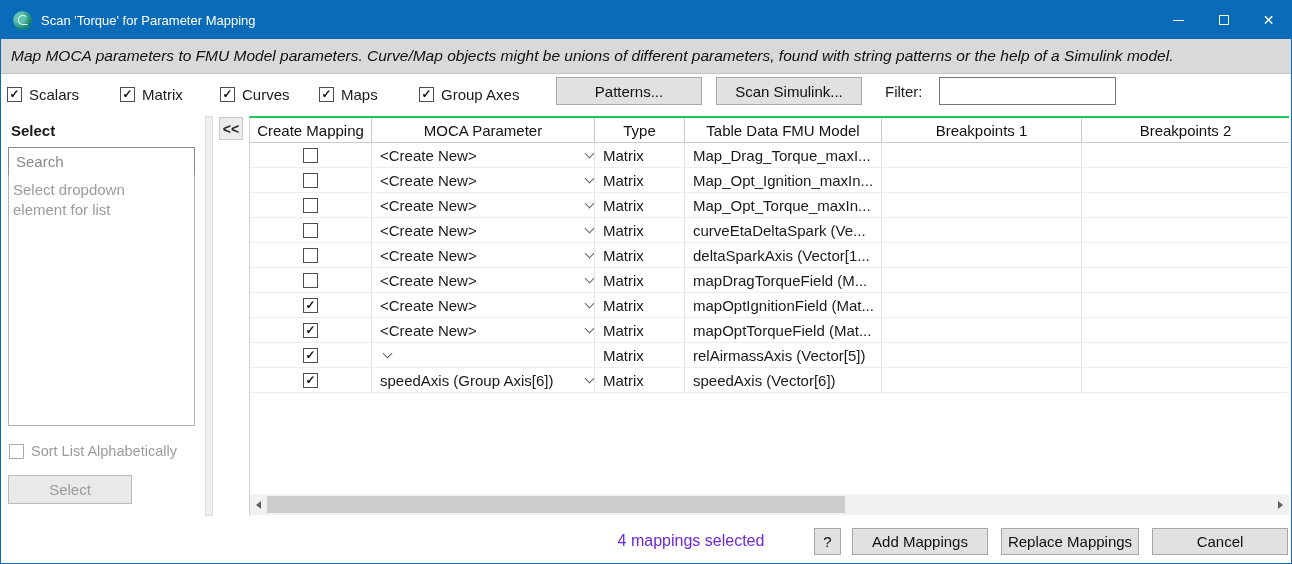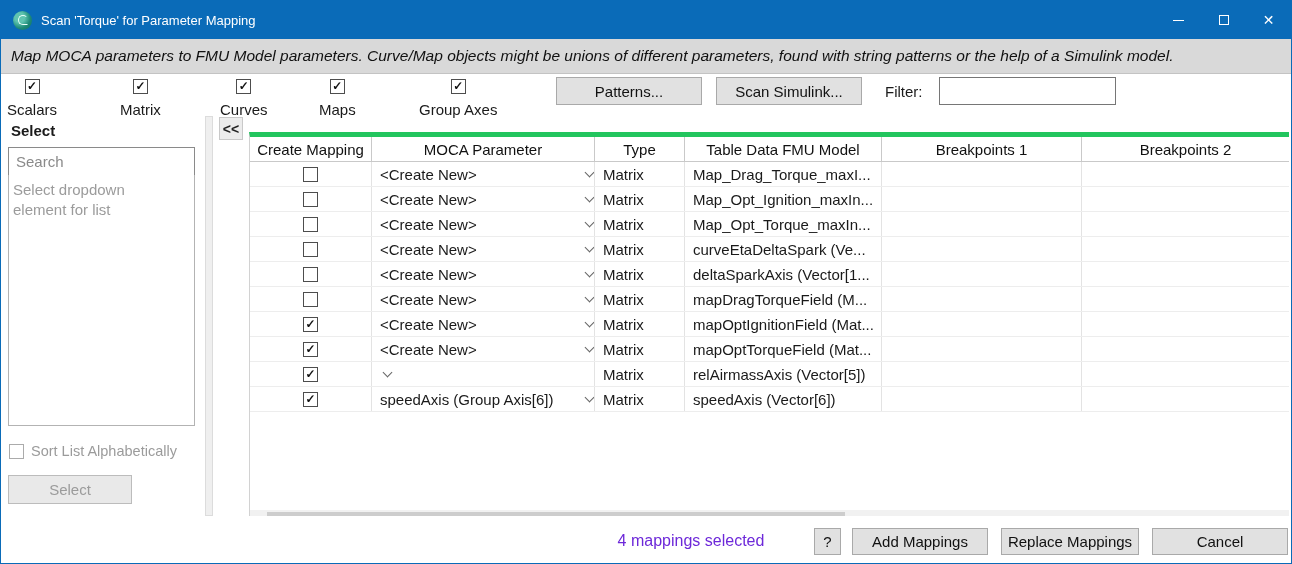--- a/index.html
+++ b/index.html
@@ -57,21 +57,21 @@
 
   
   .toolbar { position:absolute; left:0; top:73px; right:0; height:40px; background:#fff; }
   .cb {
     width:15px; height:15px; border:1px solid #4d4d4d; background:#fff;
     display:inline-flex; align-items:center; justify-content:center;
     flex:0 0 auto;
   }
   .cb.checked::after { content:"✓"; font-size:12px; font-weight:bold; color:#111; margin-top:-1px; }
   .cb.disabled { border-color:#ababab; }
-  .tb-check { position:absolute; top:5px; display:flex; align-items:center; gap:7px;flex-direction:column; }
+  .tb-check { position:absolute; top:12px; display:flex; align-items:center; gap:7px; }
   .tb-check .lbl { font-size:15px; }
   .btn {
     background: var(--button-bg, #e1e1e1);
     border: 1px solid var(--button-border, #a9a9a9);
     font-family: "Liberation Sans", sans-serif;
     font-size: 15px; color:#111;
     display:flex; align-items:center; justify-content:center;
     cursor:default;
   }
   .tb-btn { position:absolute; top:3px; height:28px; width:146px; }
@@ -110,23 +110,22 @@
   .collapse-btn {
     position:absolute; left:218px; top:116px; width:24px; height:23px;
     background:#ececec; border:1px solid #c9c9c9;
     font-size:14px; font-weight:bold; color:#222;
     display:flex; align-items:center; justify-content:center;
   }
 
   
   .table-area {
     position:absolute; left:248px; top:115px; width:1040px; height:400px;
-    border-left:1px solid #d2d2d2; border-top:5px solid #22c55e;
+    border-left:1px solid #d2d2d2; border-top:2px solid #22c55e;
     background:#fff;
-    margin-top:16px;
   }
   .thead { display:flex; height:25px; border-bottom:1px solid var(--header-line,#c9c9c9); }
   .th {
     display:flex; align-items:center; justify-content:center;
     font-size:15px; color:#111;
     border-right:1px solid var(--header-line,#c9c9c9);
     white-space:nowrap; overflow:hidden;
   }
   .trow { display:flex; height:25px; border-bottom:1px solid #ededed; }
   .cell {

